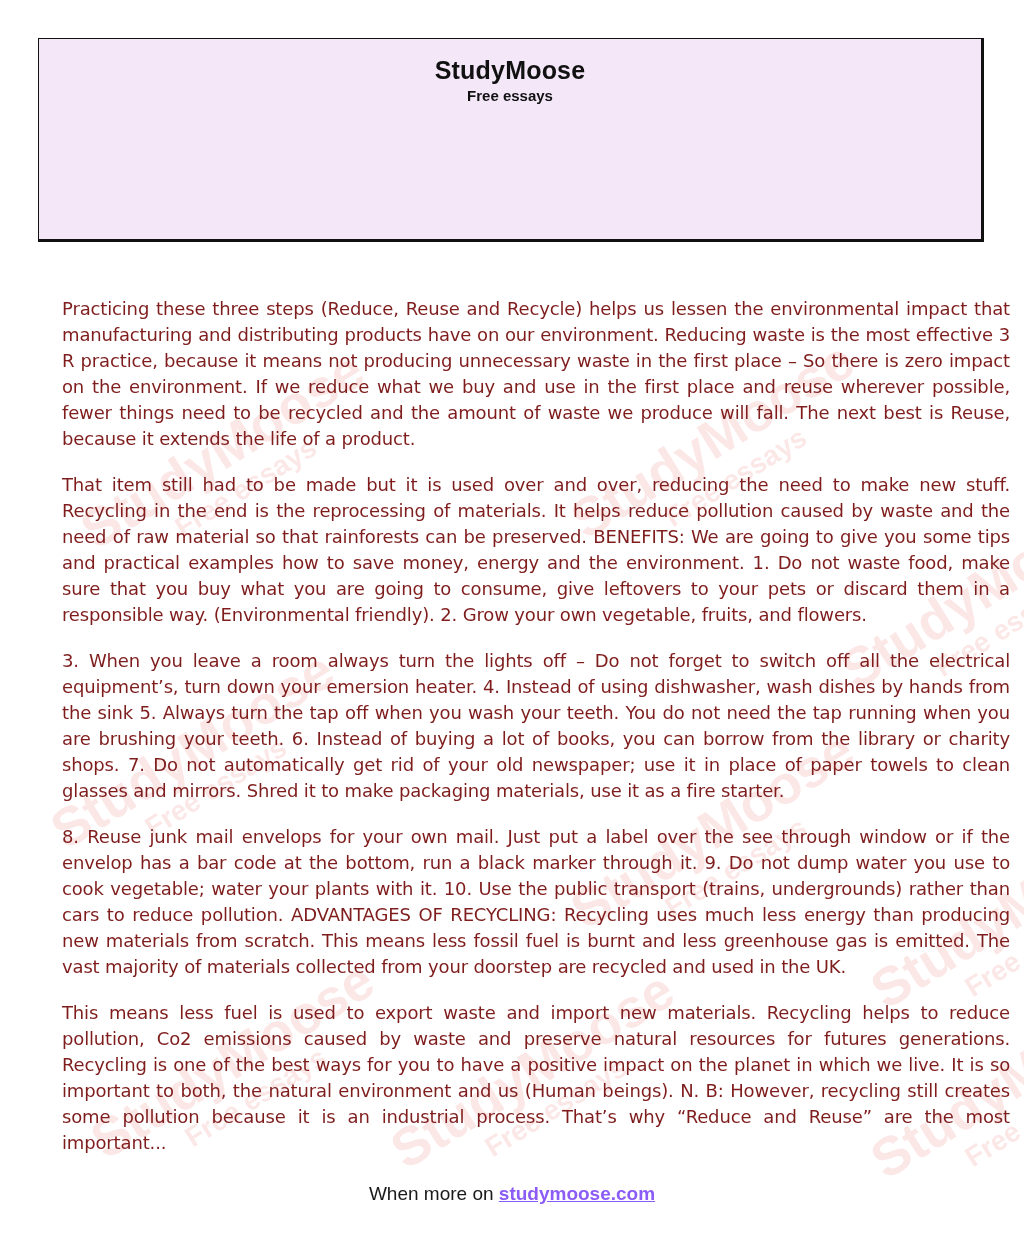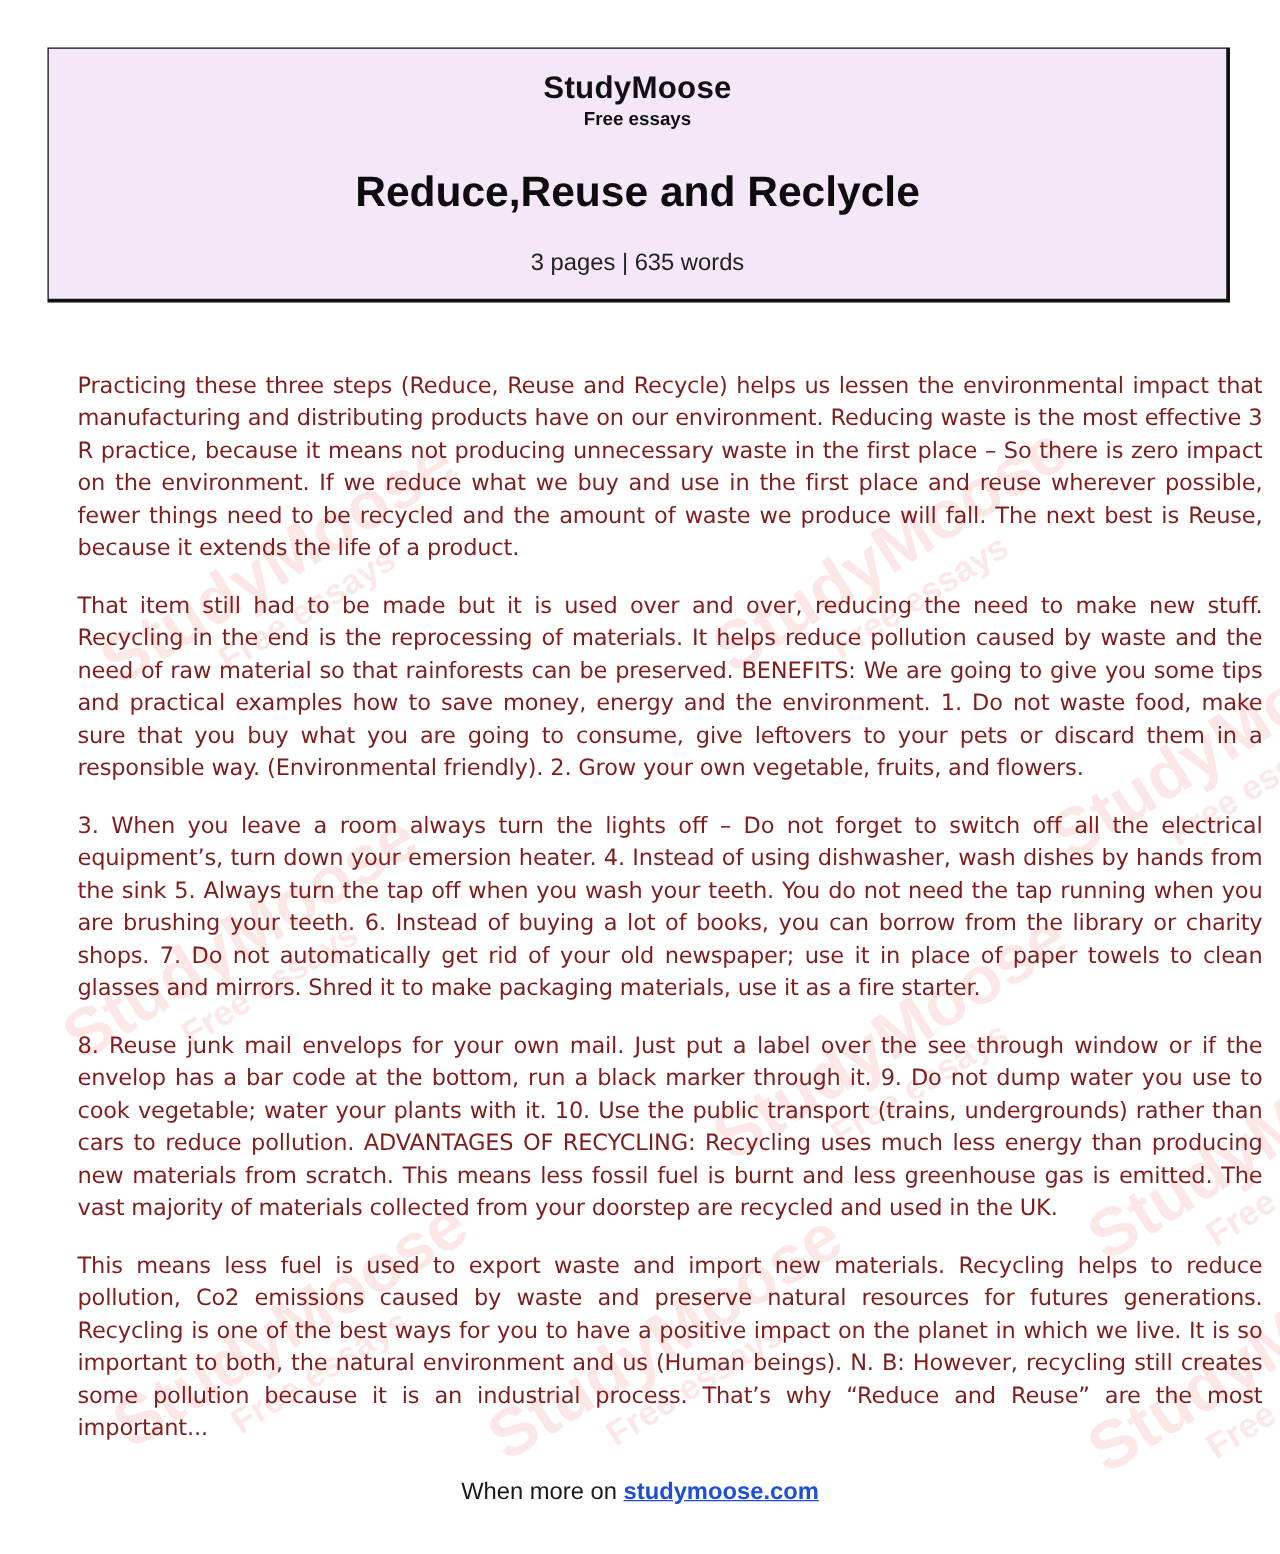--- a/index.html
+++ b/index.html
@@ -97,21 +97,21 @@
     .read-more {
       position: absolute;
       left: 0; right: 0;
       top: 1183px;
       text-align: center;
       font-family: "Liberation Sans", sans-serif;
       font-size: 19px;
       color: #1a1a1a;
     }
     .read-more a {
-      color: #1d4ed8;
+      color: #8b5cf6;
       font-weight: bold;
       text-decoration: underline;
     }
   </style>
 </head>
 <body>
 
 <div class="watermark" style="left:70px; top:420px;">
   <span class="wm-main">StudyMoose</span>
   <span class="wm-sub">Free essays</span>
@@ -145,22 +145,20 @@
   <span class="wm-sub">Free essays</span>
 </div>
 <div class="watermark" style="left:860px; top:1050px;">
   <span class="wm-main">StudyMoose</span>
   <span class="wm-sub">Free essays</span>
 </div>
 
 <div class="header-box">
   <div class="brand">StudyMoose</div>
   <div class="brand-sub">Free essays</div>
-  <div class="essay-title">Reduce,Reuse and Reclycle</div>
-  <div class="essay-meta">3 pages | 635 words</div>
 </div>
 
 <div class="content">
   <p>Practicing these three steps (Reduce, Reuse and Recycle) helps us lessen the environmental impact that manufacturing and distributing products have on our environment. Reducing waste is the most effective 3 R practice, because it means not producing unnecessary waste in the first place – So there is zero impact on the environment. If we reduce what we buy and use in the first place and reuse wherever possible, fewer things need to be recycled and the amount of waste we produce will fall. The next best is Reuse, because it extends the life of a product.</p>
   <p>That item still had to be made but it is used over and over, reducing the need to make new stuff. Recycling in the end is the reprocessing of materials. It helps reduce pollution caused by waste and the need of raw material so that rainforests can be preserved. BENEFITS: We are going to give you some tips and practical examples how to save money, energy and the environment. 1. Do not waste food, make sure that you buy what you are going to consume, give leftovers to your pets or discard them in a responsible way. (Environmental friendly). 2. Grow your own vegetable, fruits, and flowers.</p>
   <p>3. When you leave a room always turn the lights off – Do not forget to switch off all the electrical equipment’s, turn down your emersion heater. 4. Instead of using dishwasher, wash dishes by hands from the sink 5. Always turn the tap off when you wash your teeth. You do not need the tap running when you are brushing your teeth. 6. Instead of buying a lot of books, you can borrow from the library or charity shops. 7. Do not automatically get rid of your old newspaper; use it in place of paper towels to clean glasses and mirrors. Shred it to make packaging materials, use it as a fire starter.</p>
   <p>8. Reuse junk mail envelops for your own mail. Just put a label over the see through window or if the envelop has a bar code at the bottom, run a black marker through it. 9. Do not dump water you use to cook vegetable; water your plants with it. 10. Use the public transport (trains, undergrounds) rather than cars to reduce pollution. ADVANTAGES OF RECYCLING: Recycling uses much less energy than producing new materials from scratch. This means less fossil fuel is burnt and less greenhouse gas is emitted. The vast majority of materials collected from your doorstep are recycled and used in the UK.</p>
   <p>This means less fuel is used to export waste and import new materials. Recycling helps to reduce pollution, Co2 emissions caused by waste and preserve natural resources for futures generations. Recycling is one of the best ways for you to have a positive impact on the planet in which we live. It is so important to both, the natural environment and us (Human beings). N. B: However, recycling still creates some pollution because it is an industrial process. That’s why “Reduce and Reuse” are the most important...</p>
 </div>
 

